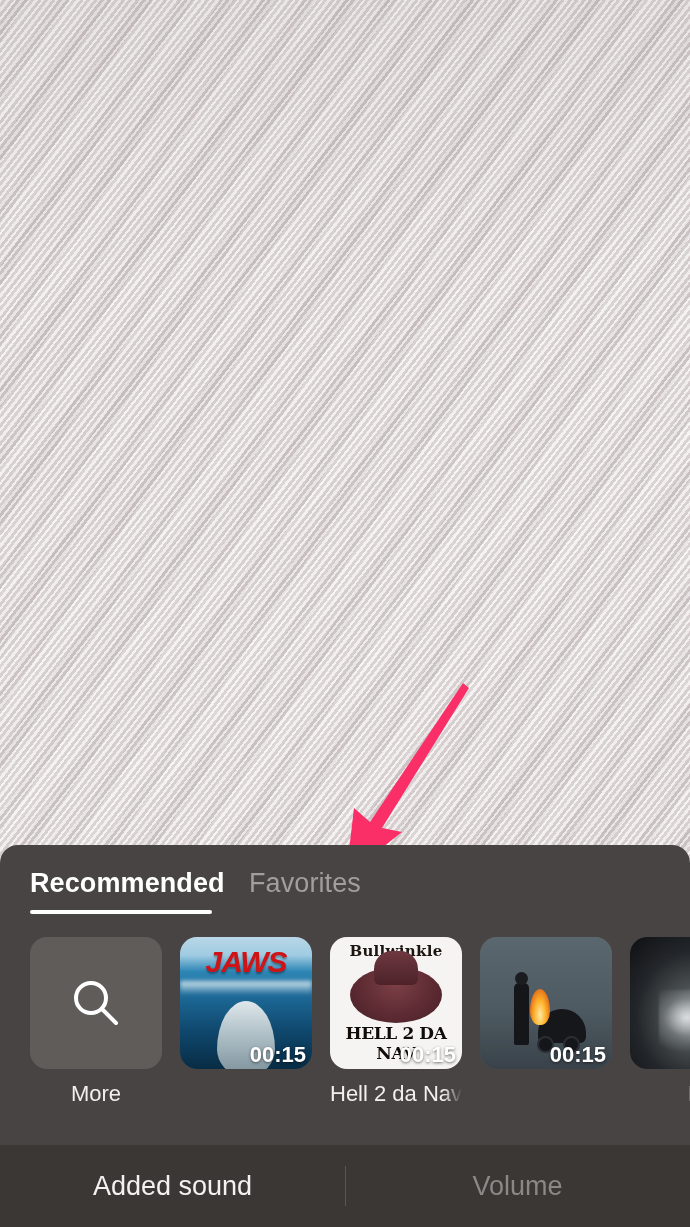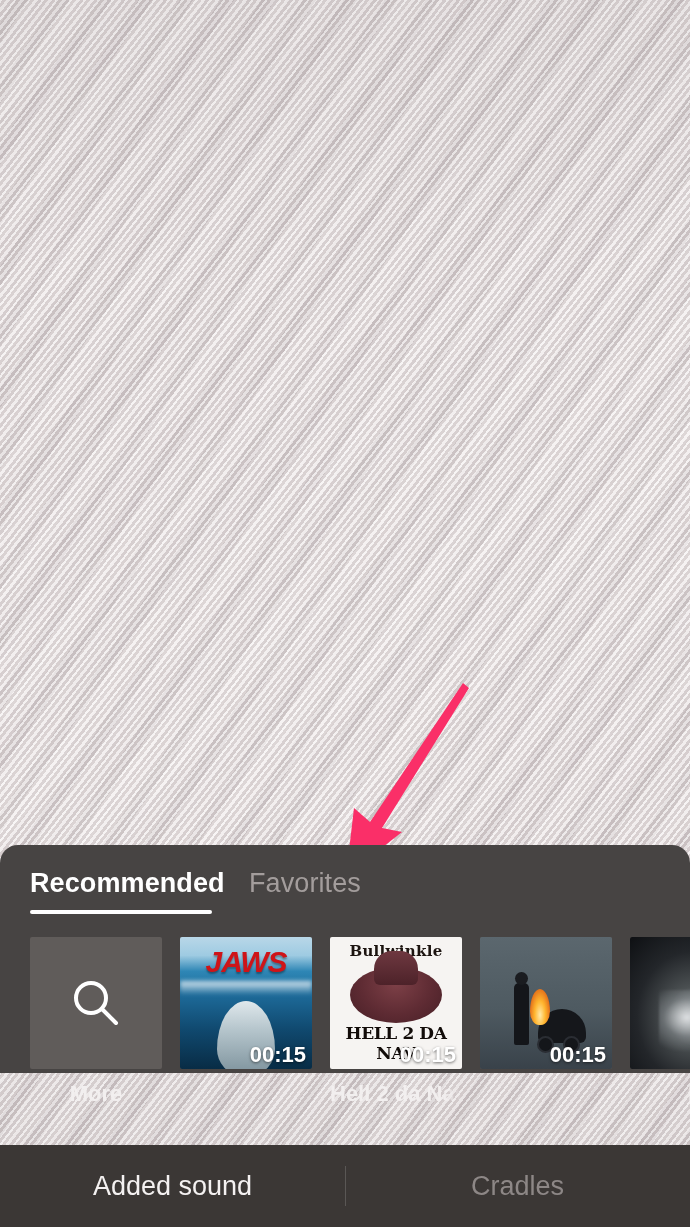--- a/index.html
+++ b/index.html
@@ -31,21 +31,21 @@
   #video-bg-shade{
     position:absolute;left:0;top:0;width:690px;height:1227px;
     background:linear-gradient(180deg,rgba(120,112,114,.07) 0%,rgba(0,0,0,0) 22%,rgba(0,0,0,0) 72%,rgba(90,84,86,.05) 100%);
   }
 
   
   #annotation-arrow{position:absolute;left:320px;top:680px;width:180px;height:200px;}
 
   
   #sound-panel{
-    position:absolute;left:0;top:845px;width:690px;height:228px;
+    position:absolute;left:0;top:845px;width:690px;height:300px;
     background:#474443;
     border-radius:18px 18px 0 0;
   }
 
   
   .tabs-row{position:absolute;left:0;top:16px;width:690px;height:62px;}
   .tab{
     position:absolute;top:0;font-size:27px;font-weight:bold;
     letter-spacing:.1px;line-height:44px;white-space:nowrap;cursor:pointer;
   }
@@ -58,26 +58,26 @@
 
   
   .sound-list{
     position:absolute;left:0;top:92px;width:690px;height:190px;
     overflow:hidden;
   }
   .sound-item{
     position:absolute;top:0;width:132px;
   }
   .sound-thumb{
-    position:relative;width:132px;height:132px;border-radius:2px;overflow:hidden;
+    position:relative;width:132px;height:132px;border-radius:17px;overflow:hidden;
     background:#5e5956;
   }
   .sound-label{
     margin-top:12px;width:132px;text-align:center;
-    color:#f2efef;font-size:22px;font-weight:bold;
+    color:#f2efef;font-size:22px;font-weight:normal;
     white-space:nowrap;overflow:hidden;
     -webkit-mask-image:linear-gradient(90deg,#000 0,#000 86%,transparent 100%);
             mask-image:linear-gradient(90deg,#000 0,#000 86%,transparent 100%);
   }
   .dur-badge{
     position:absolute;right:6px;bottom:1px;
     color:#ffffff;font-size:22px;font-weight:bold;
     text-shadow:0 1px 3px rgba(0,0,0,.55);
   }
 
@@ -261,14 +261,14 @@
       </div>
       <div class="sound-label">R</div>
     </div>
 
   </div>
 </div>
 
 <div id="bottom-bar">
   <div class="bb-item" id="bb-added-sound">Added sound</div>
   <div id="bb-divider"></div>
-  <div class="bb-item" id="bb-volume">Cradles</div>
+  <div class="bb-item" id="bb-volume">Volume</div>
 </div>
 
 </body></html>

